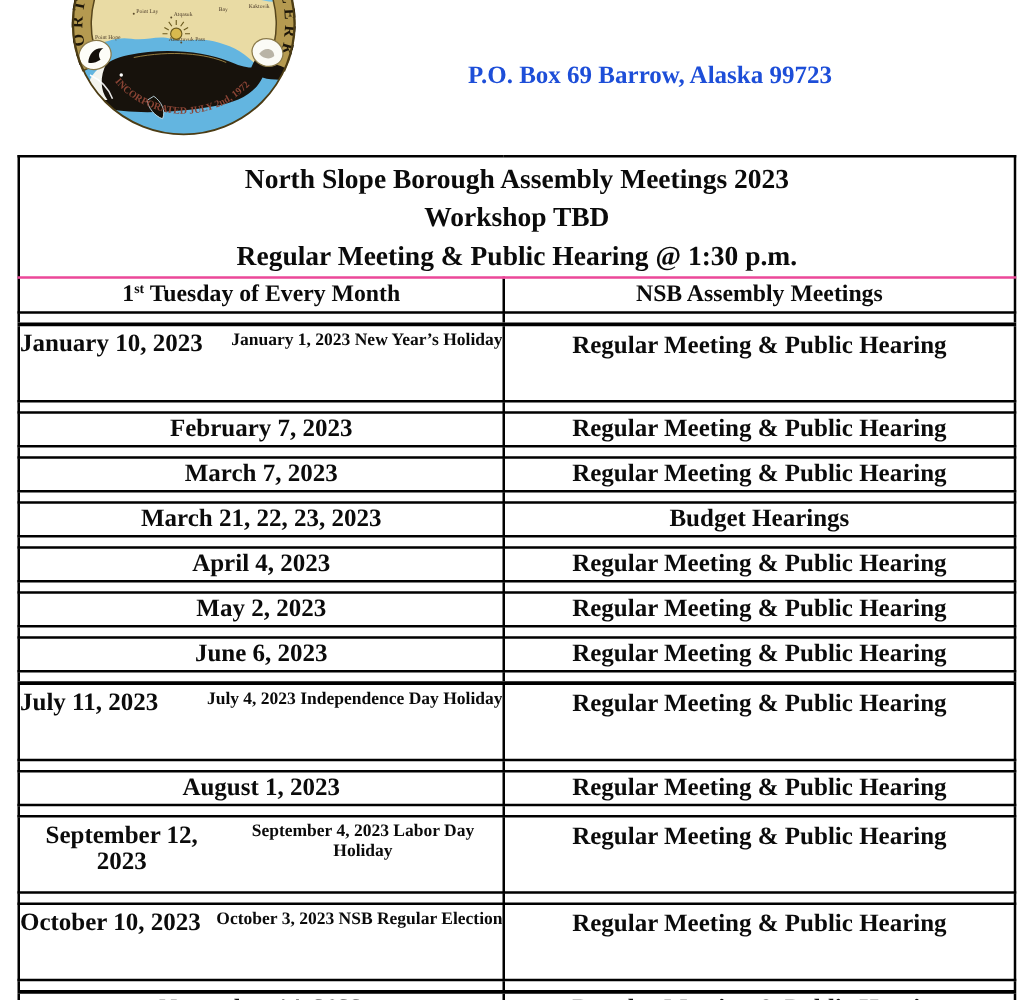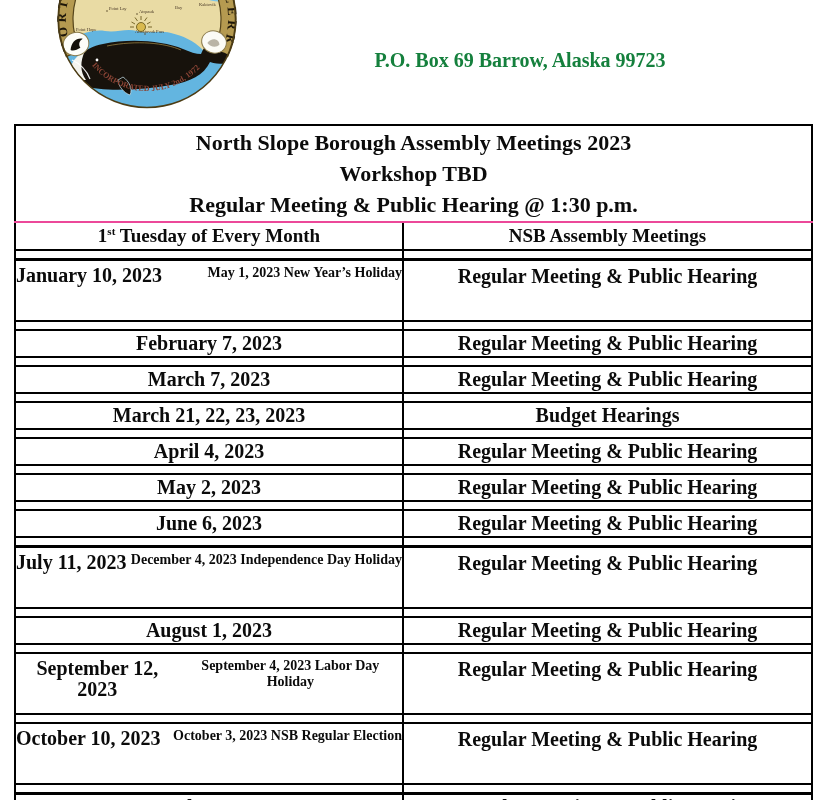--- a/index.html
+++ b/index.html
@@ -3,21 +3,21 @@
 <meta charset="utf-8">
 <style>
   html,body{margin:0;padding:0;}
   body{width:828px;height:800px;overflow:hidden;background:#ffffff;position:relative;
        font-family:"Liberation Serif","DejaVu Serif",serif;}
   .page{position:absolute;inset:0;background:#fff;}
 
   
   .seal-wrap{position:absolute;left:47px;top:0;width:200px;height:114px;}
   .letterhead{position:absolute;left:330px;top:3px;width:380px;text-align:center;
-              font-weight:bold;color:#15803d;font-size:20px;line-height:23px;white-space:pre;}
+              font-weight:bold;color:#1d4ed8;font-size:20px;line-height:23px;white-space:pre;}
 
   
   .sched{position:absolute;left:14px;top:124px;}
   table{border-collapse:collapse;table-layout:fixed;width:797px;}
   td{border:2px solid #000;padding:0;text-align:center;vertical-align:middle;
      font-weight:bold;color:#0b0b0b;overflow:hidden;}
   tr.title-row td{height:95px;border-bottom:2px solid #ec4899;}
   .title-lines div{font-size:22px;line-height:31px;font-weight:bold;}
   tr.head-row td{height:26px;font-size:19px;}
   .sup{font-size:11px;position:relative;top:-7px;}
@@ -149,21 +149,21 @@
 
       <tr class="sep">
             <td></td>
             <td></td>
           </tr>
 
       <tr class="row dbl thick">
         <td>
               <div class="cell-stack">
           <div class="date">January 10, 2023</div>
-          <div class="note">May 1, 2023 New Year’s Holiday</div>
+          <div class="note">January 1, 2023 New Year’s Holiday</div>
         </div>
             </td>
         <td class="meet-top">
               <div class="meet">Regular Meeting &amp; Public Hearing</div>
             </td>
       </tr>
       <tr class="sep">
             <td></td>
             <td></td>
           </tr>
@@ -243,21 +243,21 @@
       </tr>
       <tr class="sep">
             <td></td>
             <td></td>
           </tr>
 
       <tr class="row dbl thick">
         <td>
               <div class="cell-stack">
           <div class="date">July 11, 2023</div>
-          <div class="note">December 4, 2023 Independence Day Holiday</div>
+          <div class="note">July 4, 2023 Independence Day Holiday</div>
         </div>
             </td>
         <td class="meet-top">
               <div class="meet">Regular Meeting &amp; Public Hearing</div>
             </td>
       </tr>
       <tr class="sep">
             <td></td>
             <td></td>
           </tr>

